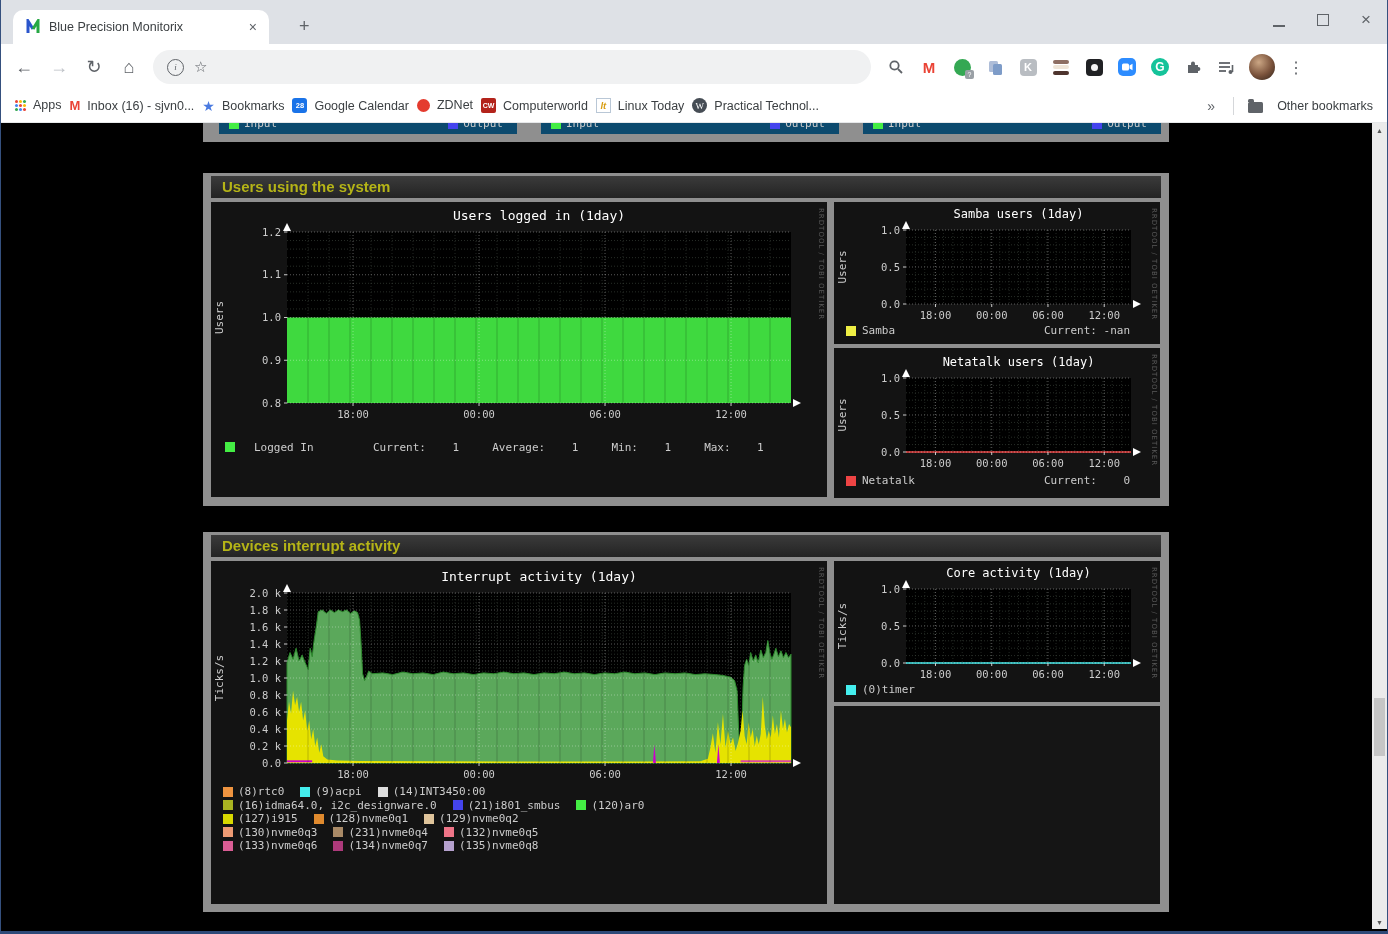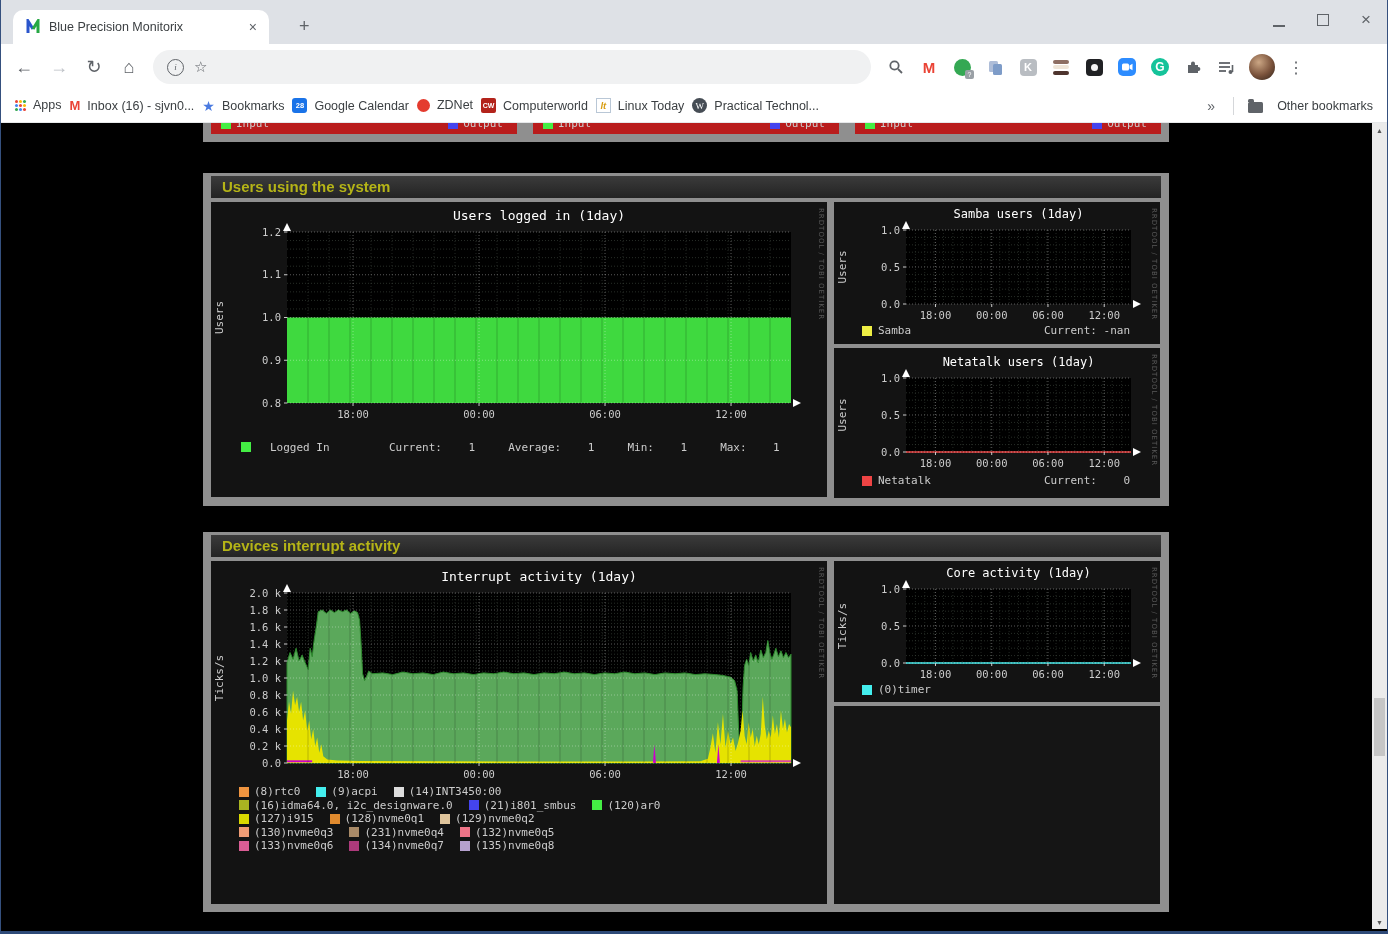--- a/index.html
+++ b/index.html
@@ -74,26 +74,26 @@
   .section{background:#8f8f8f;padding:3px 8px 8px;box-sizing:border-box;}
   .sec-head{background:linear-gradient(#3b3b3b,#232323);height:22px;line-height:22px;padding:0 11px;
     font-weight:bold;font-size:15px;color:#b5b417;}
   .sec-body{margin-top:4px;display:flex;gap:7px;}
   .gpanel{background:#131313;position:relative;box-sizing:border-box;}
   .gpanel.big{width:616px;}
   .gpanel.small{width:326px;}
   .col{display:flex;flex-direction:column;gap:4px;width:326px;}
   .filler{flex:1;background:#151515;}
   .partial{background:#8f8f8f;padding:0 8px 8px;display:flex;gap:16px;box-sizing:border-box;width:966px;}
-  .ppanel{flex:1;height:11px;background:#b91c1c;overflow:hidden;}
+  .ppanel{flex:1;height:11px;background:#0c4a6e;overflow:hidden;margin-left:8px;}
   .pleg{display:flex;justify-content:space-between;padding:0 14px 0 10px;margin-top:-6px;
     font:11px "DejaVu Sans Mono",monospace;color:#ccc;}
   .pleg .item{display:flex;gap:5px;align-items:center;}
   .swatch{display:inline-block;width:10px;height:10px;flex:none;}
-  .leg{font:11px "DejaVu Sans Mono",monospace;color:#ccc;margin-left:16px;}
+  .leg{font:11px "DejaVu Sans Mono",monospace;color:#ccc;}
   .users-leg{position:relative;height:16px;margin-top:6px;}
   .users-leg .swatch{position:absolute;left:14px;top:2px;}
   .users-leg .lbl{position:absolute;left:43px;top:1px;}
   .users-leg .stats{position:absolute;left:162px;top:1px;white-space:pre;}
   .small-leg{display:flex;justify-content:space-between;padding:0 30px 0 12px;margin-top:2px;}
   .small-leg .item{display:flex;gap:6px;align-items:center;}
   .small-leg .rtext{white-space:pre;}
   .int-leg{padding:4px 0 0 12px;}
   .int-leg .row{display:flex;gap:16px;height:13.5px;align-items:center;}
   .int-leg .item{display:flex;gap:5px;align-items:center;white-space:nowrap;}

